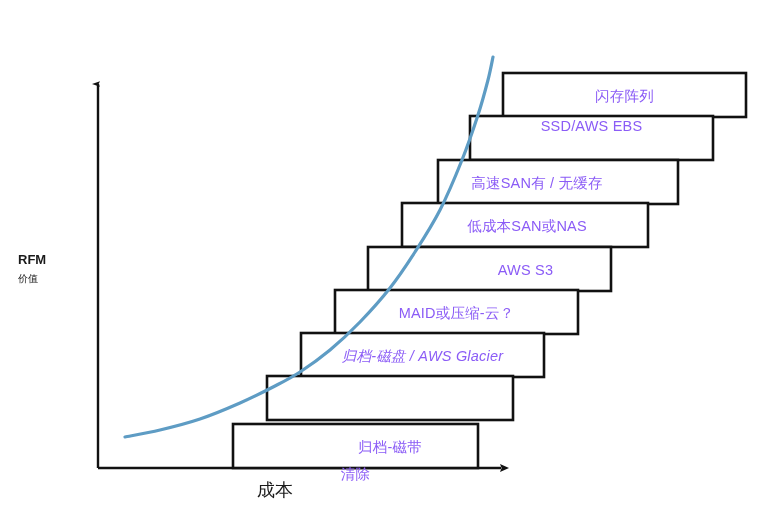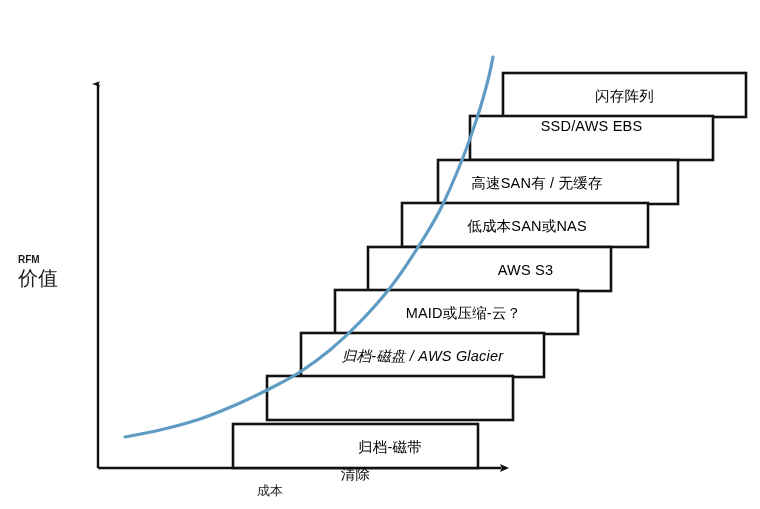--- a/index.html
+++ b/index.html
@@ -29,30 +29,30 @@
     color: #1a1a1a;
     font-size: 14px;
     line-height: 19px;
     white-space: nowrap;
   }
   #y-axis-label {
     left: 18px;
     top: 250px;
     text-align: left;
   }
-  #y-axis-label .l1 { font-weight: bold; font-size: 10px; display: block; }
-  #y-axis-label .l2 { font-weight: normal; font-size: 20px; display: block; }
+  #y-axis-label .l1 { font-weight: bold; font-size: 13px; display: block; }
+  #y-axis-label .l2 { font-weight: normal; font-size: 10px; display: block; }
   #x-axis-label {
     left: 257px;
     top: 481px;
-    font-size: 13px;
+    font-size: 18px;
   }
   .tier-label {
     position: absolute;
-    color: #000000;
+    color: #8b5cf6;
     font-size: 14.5px;
     line-height: 1;
     white-space: nowrap;
     transform: translate(-50%, -50%);
     letter-spacing: 0.2px;
   }
 </style>
 </head>
 <body>
 
@@ -87,21 +87,21 @@
 
     <path id="cost-curve" fill="none" stroke="#5e9cc4" stroke-width="3.2" stroke-linecap="round" stroke-linejoin="round" d="M 125 437 C 130.83333333333334 435.8333333333333, 147.5 433, 160 430 C 172.5 427, 186.66666666666666 423.5, 200 419 C 213.33333333333334 414.5, 227.5 408.5, 240 403 C 252.5 397.5, 265 391.1666666666667, 275 386 C 285 380.8333333333333, 290.8333333333333 378, 300 372 C 309.1666666666667 366, 320 358.3333333333333, 330 350 C 340 341.6666666666667, 350 332.3333333333333, 360 322 C 370 311.6666666666667, 380.8333333333333 299.6666666666667, 390 288 C 399.1666666666667 276.3333333333333, 406.6666666666667 265, 415 252 C 423.3333333333333 239, 432.1666666666667 225.33333333333334, 440 210 C 447.8333333333333 194.66666666666666, 455.6666666666667 175.83333333333334, 462 160 C 468.3333333333333 144.16666666666666, 473.6666666666667 128.33333333333334, 478 115 C 482.3333333333333 101.66666666666667, 485.5 89.66666666666667, 488 80 C 490.5 70.33333333333333, 492.1666666666667 60.833333333333336, 493 57"></path>
   </svg>
 
   <div id="labels-layer">
       <div class="tier-label" style="left: 624.5px; top: 96px;">闪存阵列</div>
       <div class="tier-label" style="left: 591.5px; top: 126px;">SSD/AWS EBS</div>
       <div class="tier-label" style="left: 537px; top: 183px;">高速SAN有 / 无缓存</div>
       <div class="tier-label" style="left: 527px; top: 226px;">低成本SAN或NAS</div>
       <div class="tier-label" style="left: 489.5px; top: 270px; margin-left: 36px;">AWS S3</div>
-      <div class="tier-label" style="left: 456.5px; top: 313px; margin-left: 7px;">MAID或压缩-云？</div>
+      <div class="tier-label" style="left: 456.5px; top: 313px;">MAID或压缩-云？</div>
       <div class="tier-label" style="left: 422.5px; top: 356px; font-style: italic;">归档-磁盘 / AWS Glacier</div>
       <div class="tier-label" style="left: 390px; top: 399px; margin-top: 48px;">归档-磁带</div>
       <div class="tier-label" style="left: 355.5px; top: 474px;">清除</div>
     </div>
 
   <div class="axis-label" id="y-axis-label">
     <span class="l1">RFM</span>
     <span class="l2">价值</span>
   </div>
 

